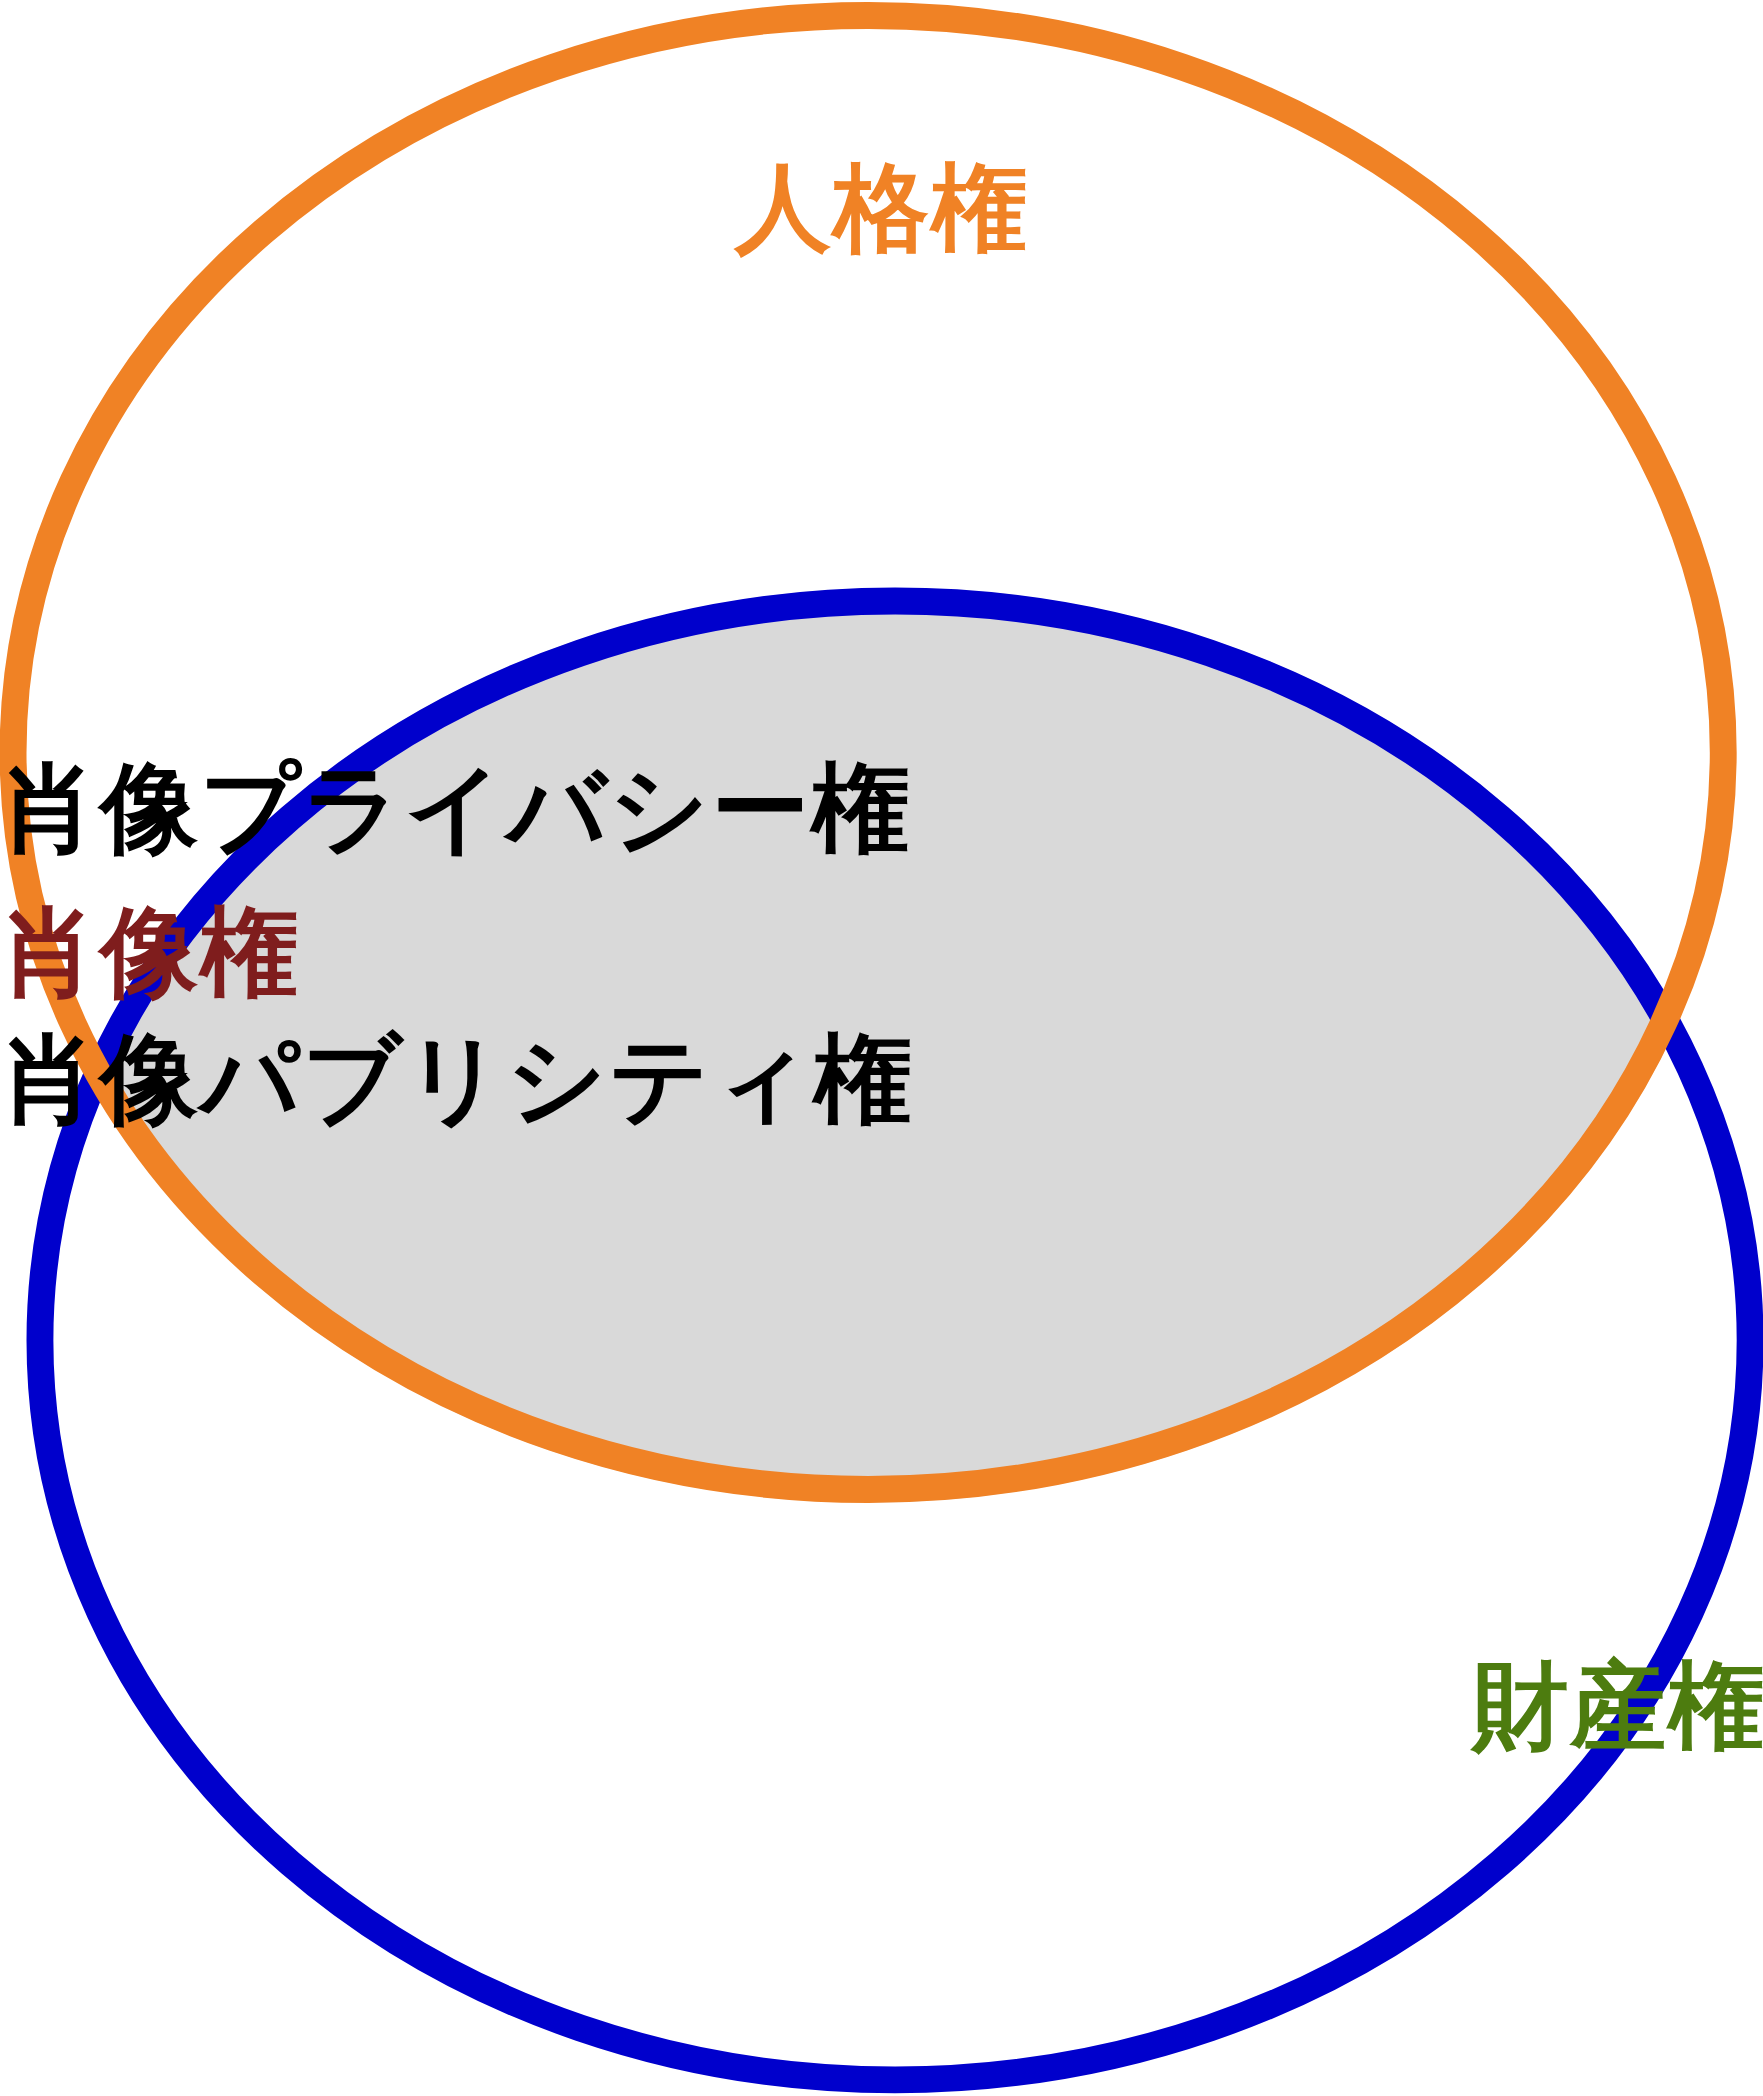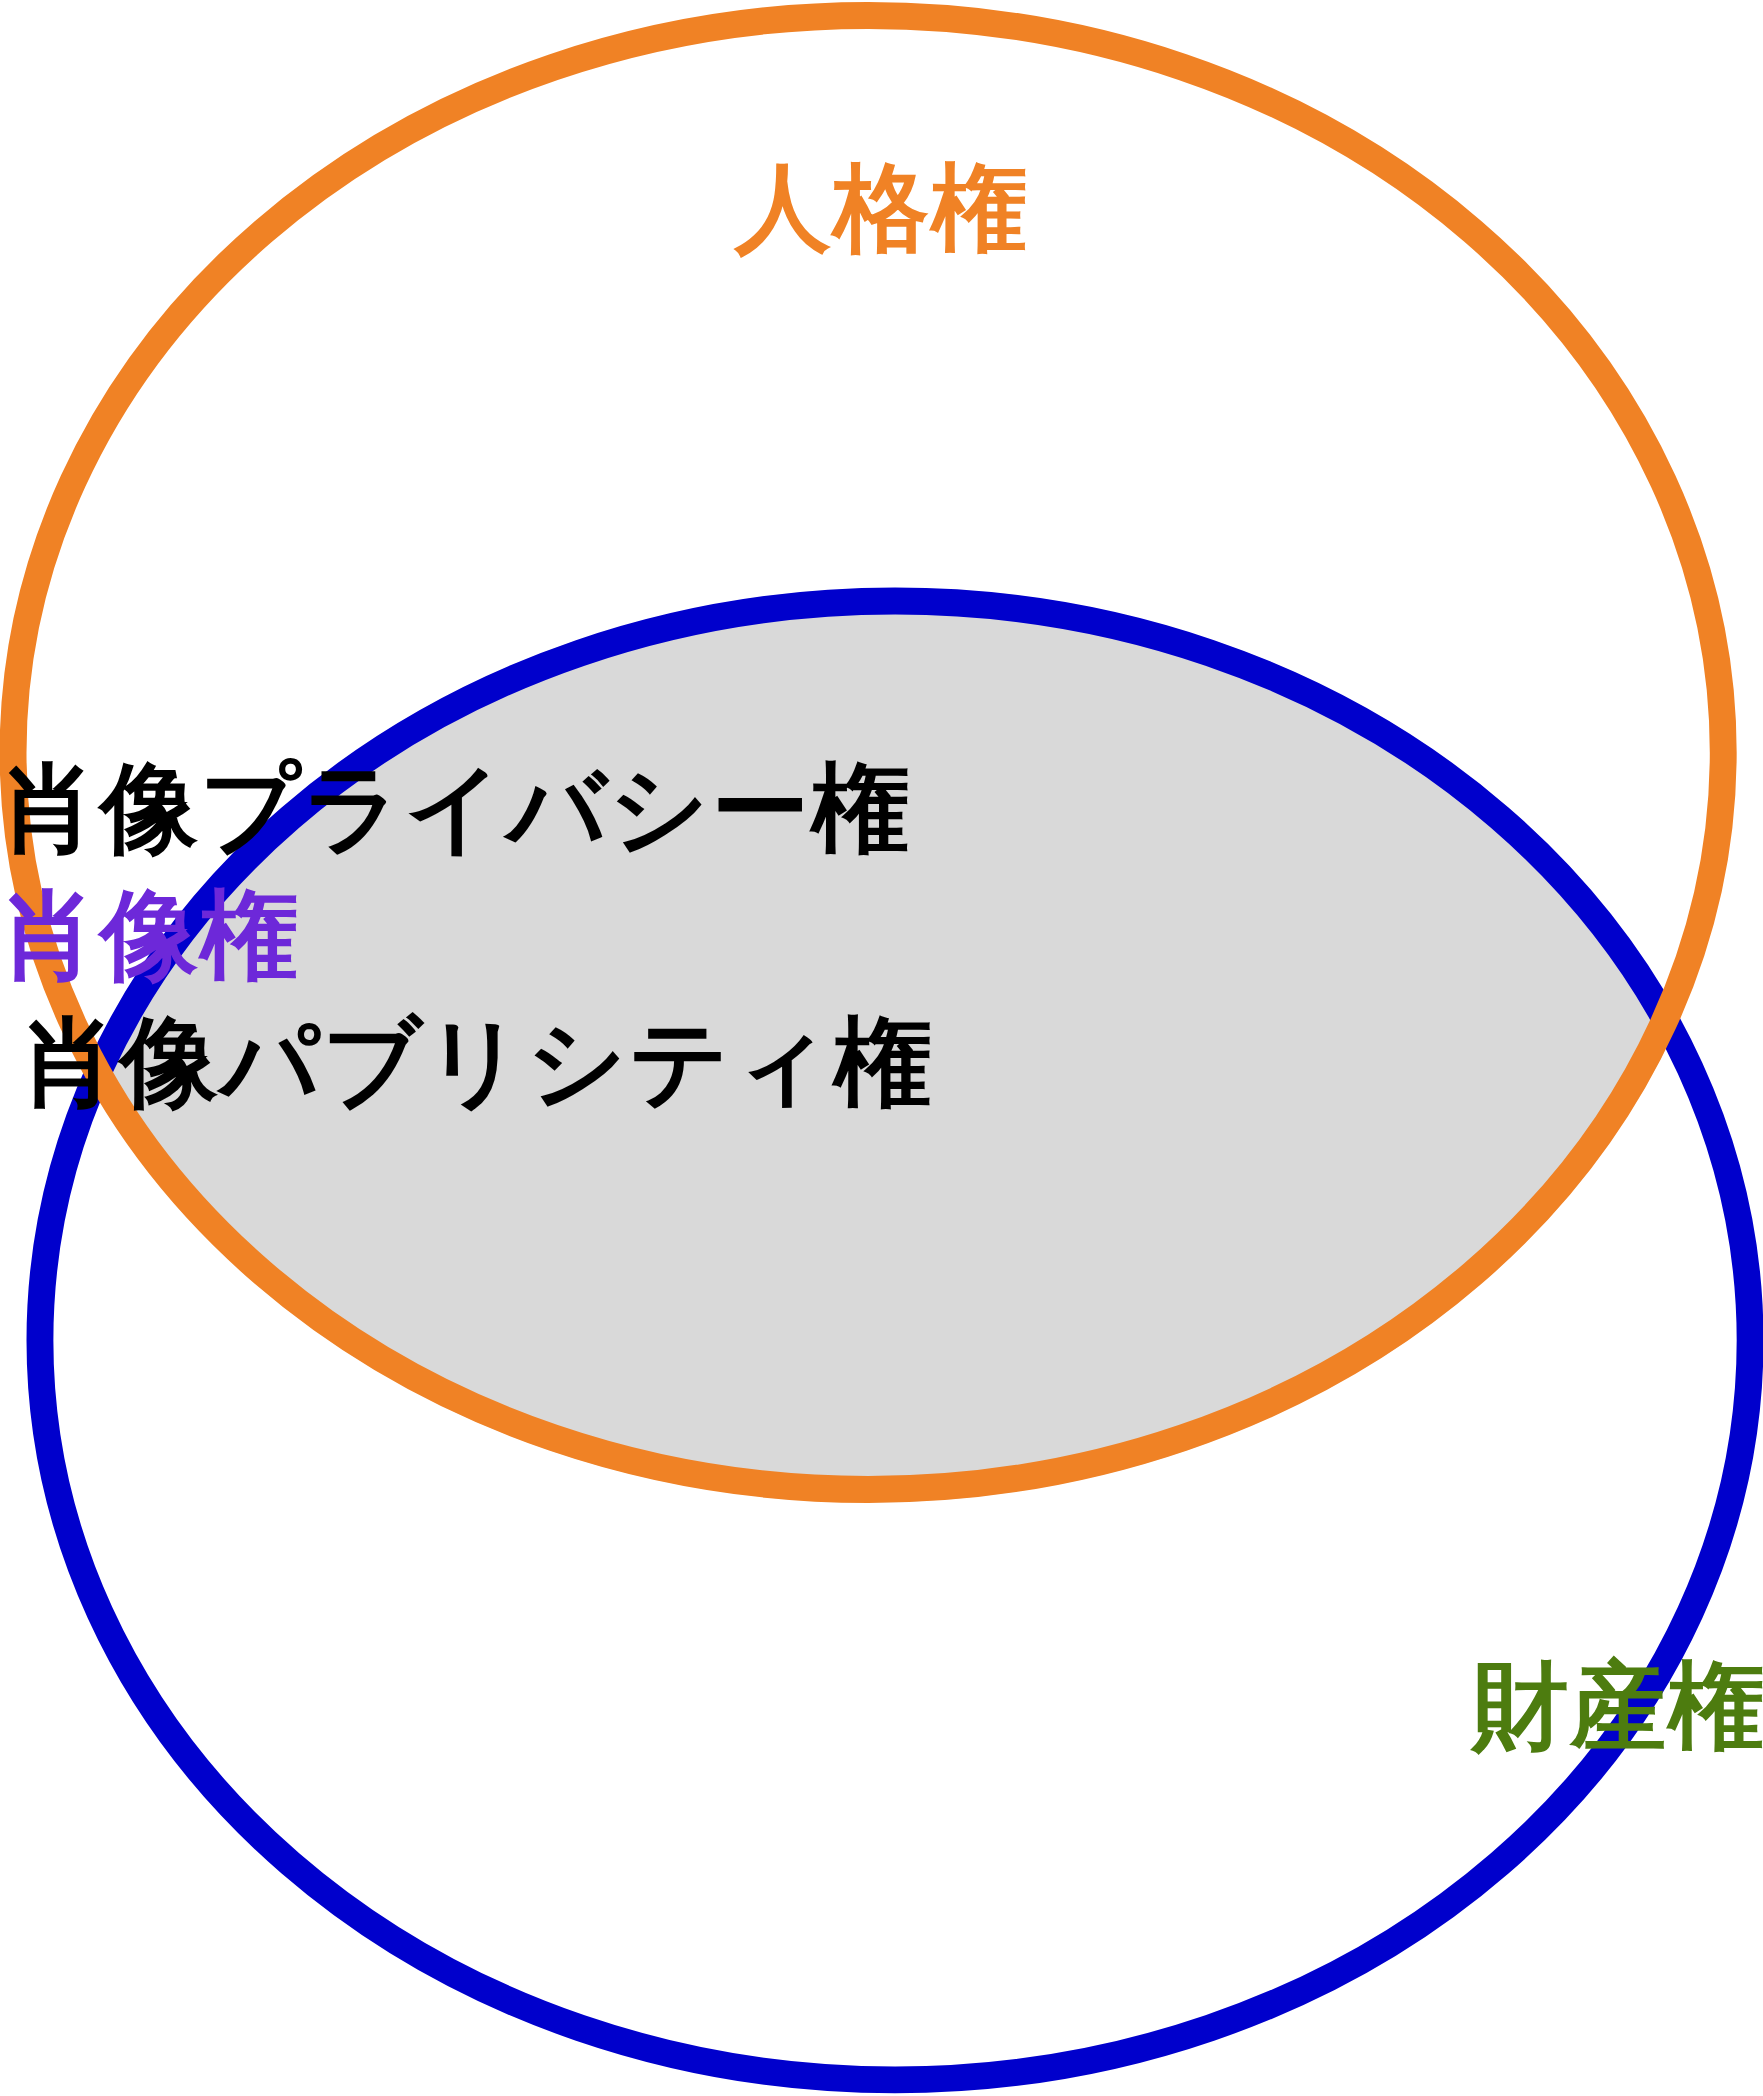--- a/index.html
+++ b/index.html
@@ -59,36 +59,35 @@
   #label-portrait-privacy-right {
     font-size: 98px;
     color: #000000;
     font-weight: bold;
     line-height: 1.0;
     letter-spacing: 0.02em;
     white-space: nowrap;
   }
   #label-portrait-right {
     font-size: 98px;
-    color: #6d28d9;
+    color: #7f1d1d;
     font-weight: bold;
     line-height: 1.0;
     letter-spacing: 0.02em;
     white-space: nowrap;
-    margin-top: 29px;
+    margin-top: 46px;
   }
   #label-portrait-publicity-right {
     font-size: 98px;
     color: #000000;
     font-weight: bold;
     line-height: 1.0;
     letter-spacing: 0.02em;
     white-space: nowrap;
     margin-top: 29px;
-    padding-left: 20px;
   }
 </style>
 </head>
 <body>
 
 <div id="venn-diagram">
 
   <svg id="venn-svg" viewBox="0 0 2166 2575" xmlns="http://www.w3.org/2000/svg">
     <defs>
       <clipPath id="clip-orange-ellipse">

